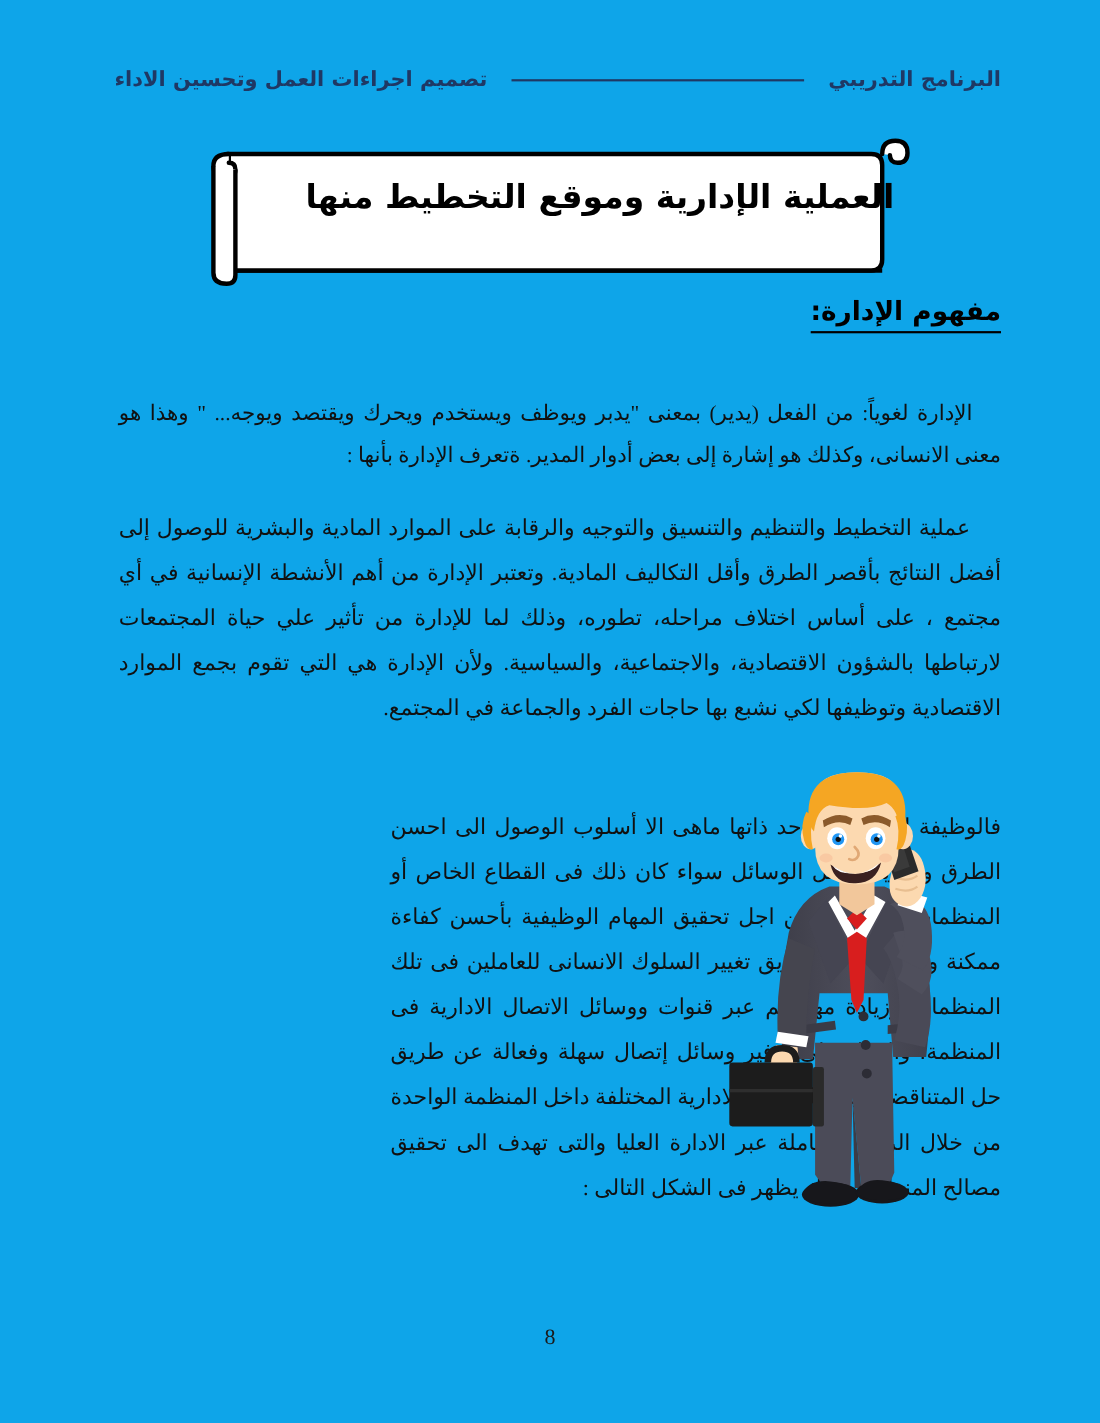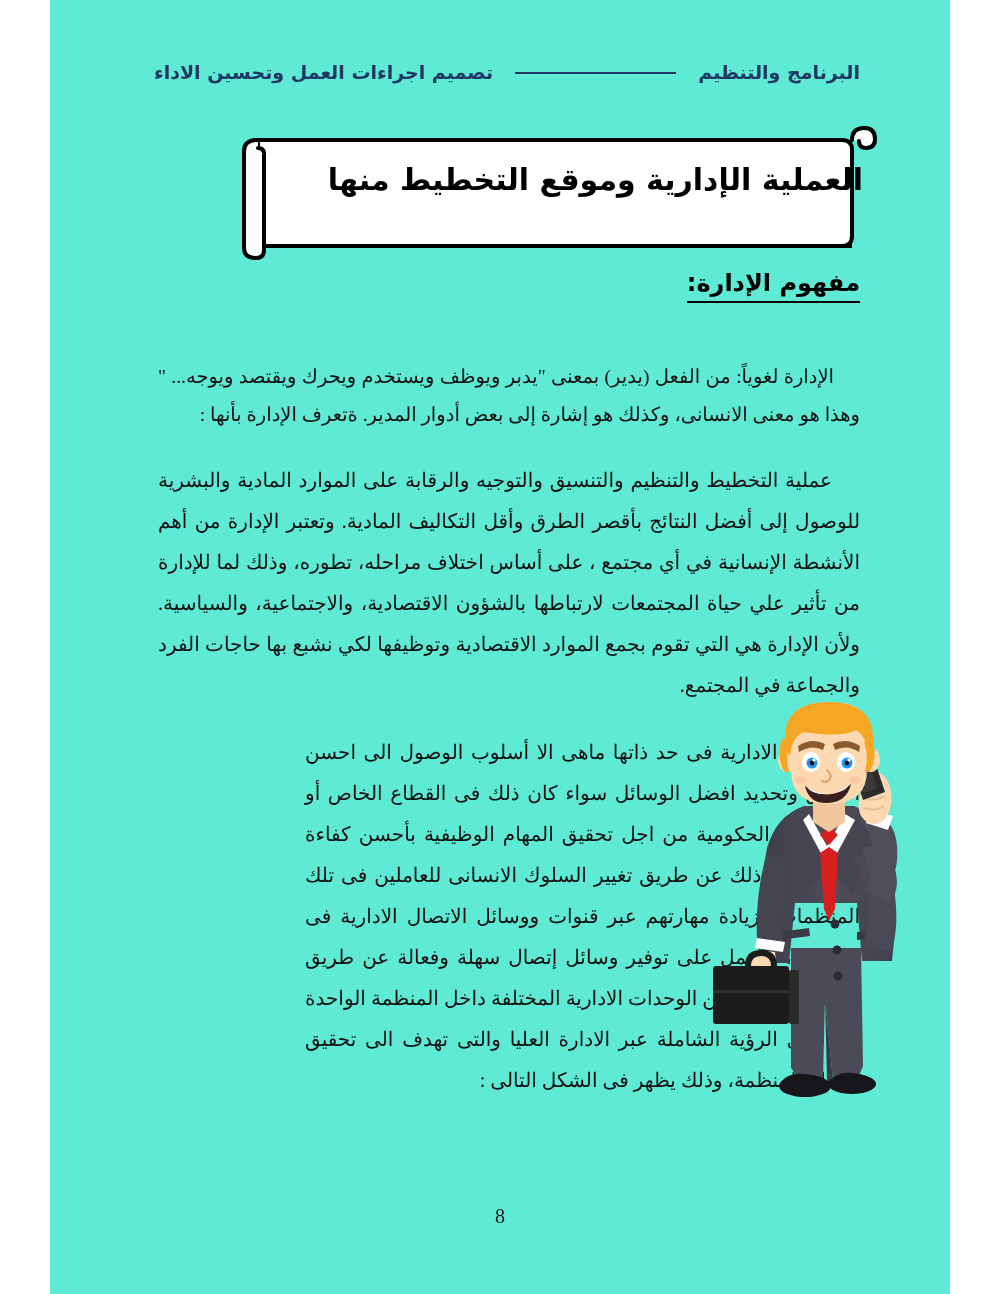--- a/index.html
+++ b/index.html
@@ -6,24 +6,24 @@
   html, body {
     margin: 0;
     padding: 0;
     background: #ffffff;
   }
   body {
     font-family: "Liberation Serif", "DejaVu Serif", serif;
   }
   .page {
     position: relative;
-    width: 900px;
+    width: 1000px;
     height: 1294px;
     margin: 0 auto;
-    background: #5eead4;
+    background: #0ea5e9;
     overflow: hidden;
     box-sizing: border-box;
   }
 
   
   .page-header {
     position: absolute;
     top: 52px;
     left: 104px;
     right: 90px;
@@ -161,21 +161,21 @@
   }
 </style>
 </head>
 <body>
 
 <div class="page">
 
   <div class="page-header">
     <div class="hdr-title-right">تصميم اجراءات العمل وتحسين الاداء</div>
     <div class="hdr-rule"></div>
-    <div class="hdr-title-left">البرنامج والتنظيم</div>
+    <div class="hdr-title-left">البرنامج التدريبي</div>
   </div>
 
   <div class="banner-wrap">
     <svg viewBox="0 0 645 140" preserveAspectRatio="none">
 
       <path d="M 28 22 L 612 22 Q 622 22 622 32 L 622 118 Q 622 128 612 128 L 28 128 Z" fill="#ffffff" stroke="#000000" stroke-width="4"></path>
 
       <path d="M 28 22 Q 14 22 14 33 Q 14 44 26 44 Q 34 44 34 36 Q 34 30 28 30" fill="#ffffff" stroke="#000000" stroke-width="4" stroke-linecap="round"></path>
       <path d="M 14 33 L 14 130 Q 14 140 26 140 Q 34 140 34 132 L 34 36" fill="#ffffff" stroke="#000000" stroke-width="4"></path>
       <line x1="34" y1="128" x2="622" y2="128" stroke="#000000" stroke-width="4"></line>

